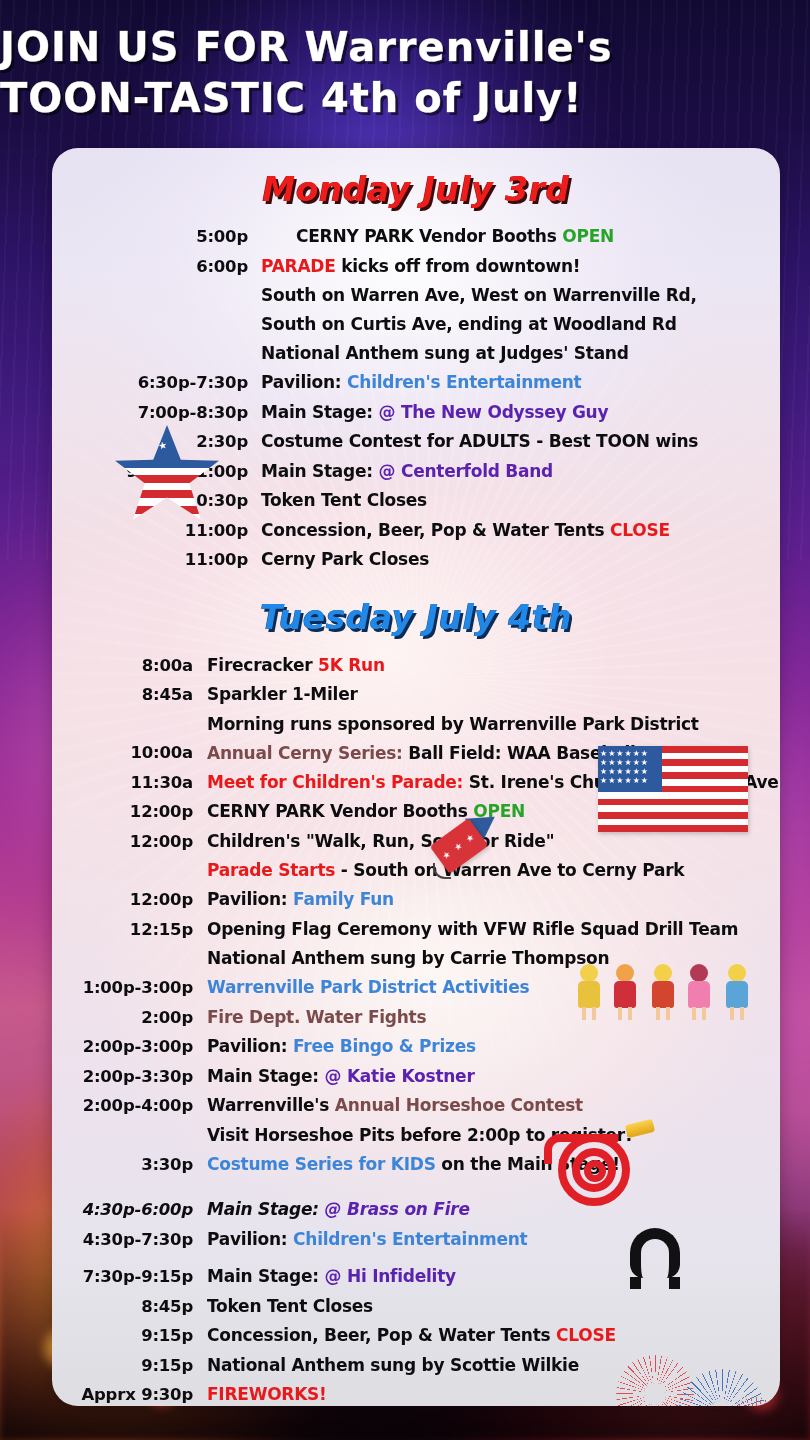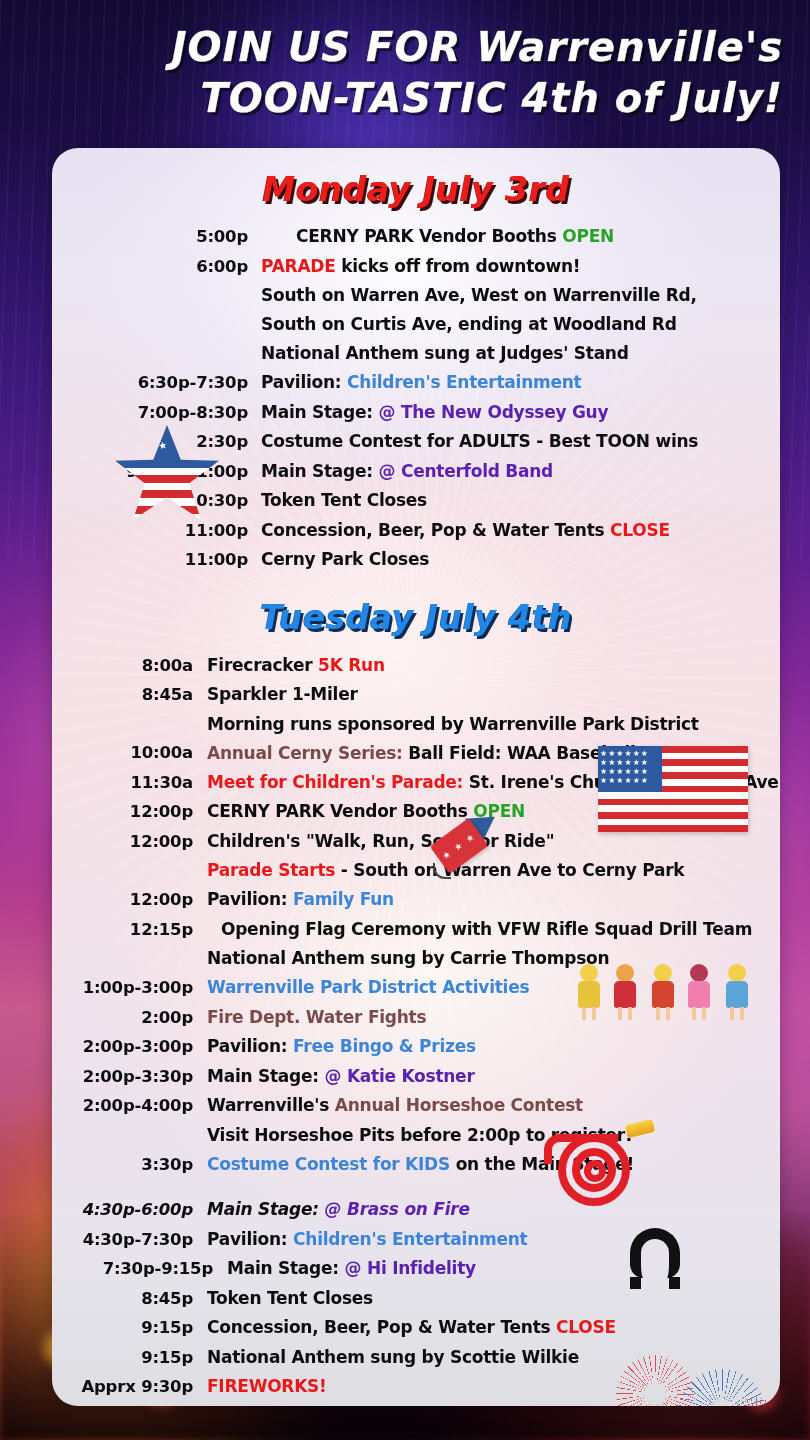--- a/index.html
+++ b/index.html
@@ -51,23 +51,22 @@
       radial-gradient(circle at 58% 50%, rgba(255,140,70,.8) 0 9px, transparent 24px),
       radial-gradient(circle at 70% 74%, rgba(255,60,60,.85) 0 8px, transparent 22px),
       radial-gradient(circle at 84% 58%, rgba(255,110,60,.8) 0 9px, transparent 24px),
       radial-gradient(circle at 94% 80%, rgba(230,50,60,.8) 0 8px, transparent 22px),
       linear-gradient(180deg, rgba(10,2,8,0) 0%, rgba(12,3,8,.55) 60%, rgba(6,1,4,.92) 100%);
     filter:blur(3px);
   }
 
   
   #header{
-    position:absolute; left:0; top:22px; width:783px; text-align:right;
+    position:absolute; left:0; top:22px; width:783px; text-align:left;
     z-index:5;
-    font-style:italic;
   }
   .title-line{
     color:#ffffff;
     font-family:"DejaVu Sans", sans-serif;
     font-weight:700; font-size:40px; line-height:1.28;
     letter-spacing:1px;
     text-shadow:
       3px 3px 0 rgba(0,0,0,.55),
       -1px -1px 0 rgba(0,0,0,.25);
     -webkit-text-stroke:0.5px rgba(255,255,255,.6);
@@ -361,21 +360,21 @@
           <div class="ev"><span class="c-black">Children's "Walk, Run, Scoot or Ride"</span></div>
         </div>
         <div class="row" style="margin-top: 12px;">
           <div class="time"></div>
           <div class="ev"><span class="c-red">Parade Starts</span><span class="c-black"> - South on Warren Ave to Cerny Park</span></div>
         </div>
         <div class="row" style="margin-top: 12px;">
           <div class="time">12:00p</div>
           <div class="ev"><span class="c-black">Pavilion: </span><span class="c-blue">Family Fun</span></div>
         </div>
-        <div class="row" style="margin-top: 12px; gap: 14px;">
+        <div class="row" style="margin-top: 12px;">
           <div class="time">12:15p</div>
           <div class="ev"><span class="c-black">Opening Flag Ceremony with VFW Rifle Squad Drill Team</span></div>
         </div>
         <div class="row" style="margin-top: 12px;">
           <div class="time"></div>
           <div class="ev"><span class="c-black">National Anthem sung by Carrie Thompson</span></div>
         </div>
         <div class="row" style="margin-top: 12px;">
           <div class="time">1:00p-3:00p</div>
           <div class="ev"><span class="c-blue">Warrenville Park District Activities</span></div>
@@ -395,31 +394,31 @@
         <div class="row" style="margin-top: 12px;">
           <div class="time">2:00p-4:00p</div>
           <div class="ev"><span class="c-black">Warrenville's </span><span class="c-maroon">Annual Horseshoe Contest</span></div>
         </div>
         <div class="row" style="margin-top: 12px;">
           <div class="time"></div>
           <div class="ev"><span class="c-black">Visit Horseshoe Pits before 2:00p to register!</span></div>
         </div>
         <div class="row" style="margin-top: 12px;">
           <div class="time">3:30p</div>
-          <div class="ev"><span class="c-blue">Costume Contest for KIDS</span><span class="c-black"> on the Main Stage!</span></div>
+          <div class="ev"><span class="c-blue">Costume Series for KIDS</span><span class="c-black"> on the Main Stage!</span></div>
         </div>
         <div class="row" style="margin-top: 28px; font-style: italic;">
           <div class="time">4:30p-6:00p</div>
           <div class="ev"><span class="c-black">Main Stage: </span><span class="c-purple">@ Brass on Fire</span></div>
         </div>
         <div class="row" style="margin-top: 12px;">
           <div class="time">4:30p-7:30p</div>
           <div class="ev"><span class="c-black">Pavilion: </span><span class="c-blue">Children's Entertainment</span></div>
         </div>
-        <div class="row" style="margin-top: 12px; padding-left: 20px;">
+        <div class="row" style="margin-top: 20px;">
           <div class="time">7:30p-9:15p</div>
           <div class="ev"><span class="c-black">Main Stage: </span><span class="c-purple">@ Hi Infidelity</span></div>
         </div>
         <div class="row" style="margin-top: 12px;">
           <div class="time">8:45p</div>
           <div class="ev"><span class="c-black">Token Tent Closes</span></div>
         </div>
         <div class="row" style="margin-top: 12px;">
           <div class="time">9:15p</div>
           <div class="ev"><span class="c-black">Concession, Beer, Pop &amp; Water Tents </span><span class="c-red">CLOSE</span></div>

